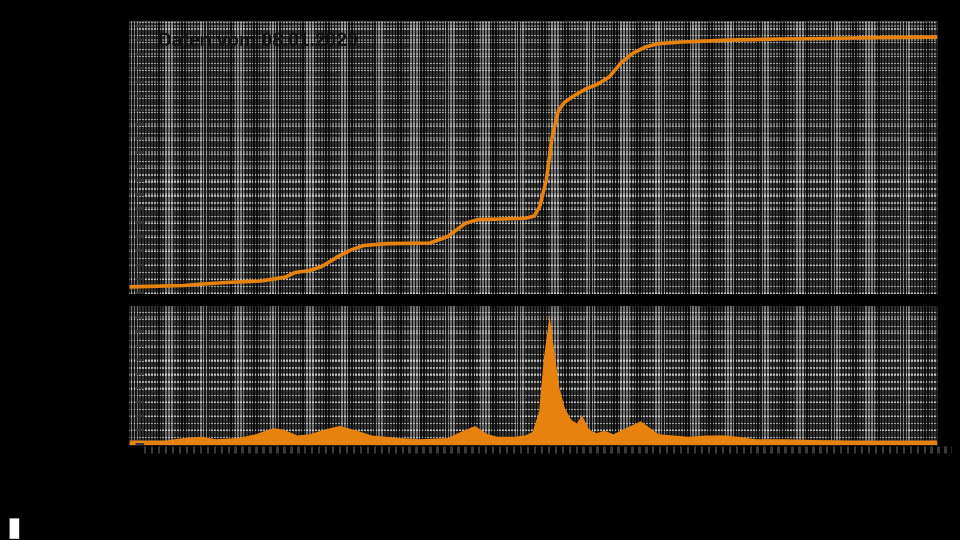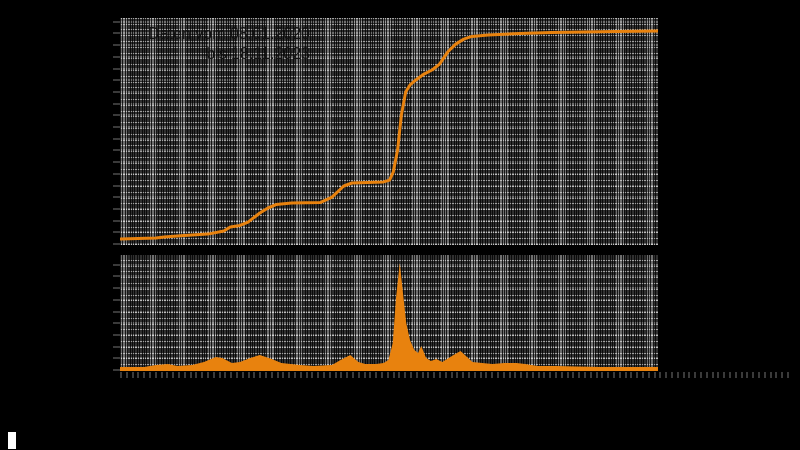--- a/index.html
+++ b/index.html
@@ -1,24 +1,25 @@
 <!DOCTYPE html>
 <html><head>
 <meta charset="utf-8">
 <style>
   html,body{margin:0;padding:0;background:#000;width:800px;height:450px;overflow:hidden;}
   .stage{position:relative;width:800px;height:450px;background:#000;
          font-family:"Liberation Sans","DejaVu Sans",sans-serif;}
   
-  .panel{position:absolute;left:120px;width:538px;background-color:#333;
+  .panel{position:absolute;left:108px;width:673px;background-color:#333;
     background-image:
       repeating-linear-gradient(90deg, rgba(0,0,0,0.80) 0px, rgba(0,0,0,0.80) 1px, rgba(0,0,0,0) 1px, rgba(0,0,0,0) 2.4px),
       repeating-linear-gradient(0deg, rgba(255,255,255,0.55) 0px, rgba(255,255,255,0.55) 1px, rgba(255,255,255,0) 1px, rgba(255,255,255,0) 5.8px),
       repeating-linear-gradient(0deg, rgba(255,255,255,0.30) 0px, rgba(255,255,255,0.30) 2px, rgba(255,255,255,0) 2px, rgba(255,255,255,0) 11.7px),
       repeating-linear-gradient(90deg, #6e6e6e 0px, #6e6e6e 8px, #303030 8px, #303030 29.2px);
+    font-weight: bold;
   }
   .upper{top:18px;height:227px;}
   .lower{top:255px;height:116px;}
   .panel svg{position:absolute;left:0;top:0;width:100%;height:100%;display:block;}
   .chart-title{position:absolute;top:6px;left:8px;width:182px;text-align:right;
                color:#121212;font-size:16px;line-height:20px;z-index:2;}
   .t-line{display:block;white-space:nowrap;}
   
   .ticks-y{position:absolute;left:113px;width:7px;
            background-image:repeating-linear-gradient(0deg,#3a3a3a 0px,#3a3a3a 2px,transparent 2px,transparent 11.7px);}
@@ -29,21 +30,20 @@
   .cursor{position:absolute;left:8px;top:432px;width:8px;height:17px;background:#fff;}
 </style>
 </head>
 <body>
 
 <div class="stage">
 
   <div class="panel upper">
     <div class="chart-title">
       <span class="t-line">Daten vom 08.01.2020</span>
-      <span class="t-line">bis 18.11.2023</span>
     </div>
     <svg viewBox="0 0 100 100" preserveAspectRatio="none">
         <polyline points="0.00,97.40 6.70,96.90 8.20,96.50 11.90,95.80 16.30,95.20 19.30,93.80 20.50,92.10 22.30,91.40 23.80,89.90 26.00,85.90 27.50,83.70 29.00,82.20 31.90,81.50 37.20,81.30 39.40,78.90 41.60,74.00 43.10,72.70 49.00,72.20 50.10,71.40 50.80,67.80 51.60,58.10 52.30,42.70 53.10,32.60 53.90,29.50 55.00,27.30 56.50,24.70 58.00,22.90 59.40,20.30 60.90,15.00 62.40,11.50 63.90,9.30 65.40,8.10 68.40,7.50 74.30,6.80 80.20,6.40 86.20,6.20 92.10,5.90 100.00,5.70" fill="none" stroke="#E8820E" stroke-width="3" vector-effect="non-scaling-stroke" stroke-linejoin="round" stroke-linecap="round"></polyline>
       </svg>
   </div>
 
   <div class="panel lower">
     <svg viewBox="0 0 100 100" preserveAspectRatio="none">
         <polygon points="0,100 0.00,96.60 4.50,96.60 6.70,94.80 8.90,94.00 10.70,95.70 13.40,94.80 15.60,92.20 17.80,87.90 19.00,88.80 20.80,93.10 22.30,92.20 24.20,88.80 26.00,86.20 28.20,89.70 30.00,93.10 31.70,94.00 33.40,94.80 36.00,95.70 39.40,94.80 41.00,90.50 42.80,86.20 44.30,92.20 45.60,94.00 47.60,94.00 49.00,93.10 49.90,90.50 50.70,75.90 51.30,37.10 52.00,6.90 52.60,32.80 53.20,58.60 53.90,73.30 54.70,81.90 55.40,84.50 56.00,78.40 56.90,88.80 57.80,91.40 58.80,89.70 59.90,92.20 61.10,88.80 62.30,85.40 63.30,82.80 64.30,87.10 65.50,92.20 67.30,93.10 69.20,94.00 71.50,93.10 73.70,93.10 75.30,94.00 77.60,95.70 81.00,95.70 84.70,96.20 89.20,96.60 95.10,96.60 100.00,96.60 100,100" fill="#E8820E"></polygon>
       </svg>

